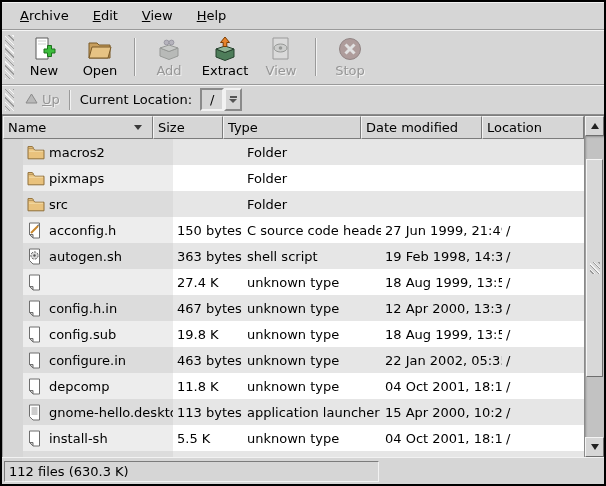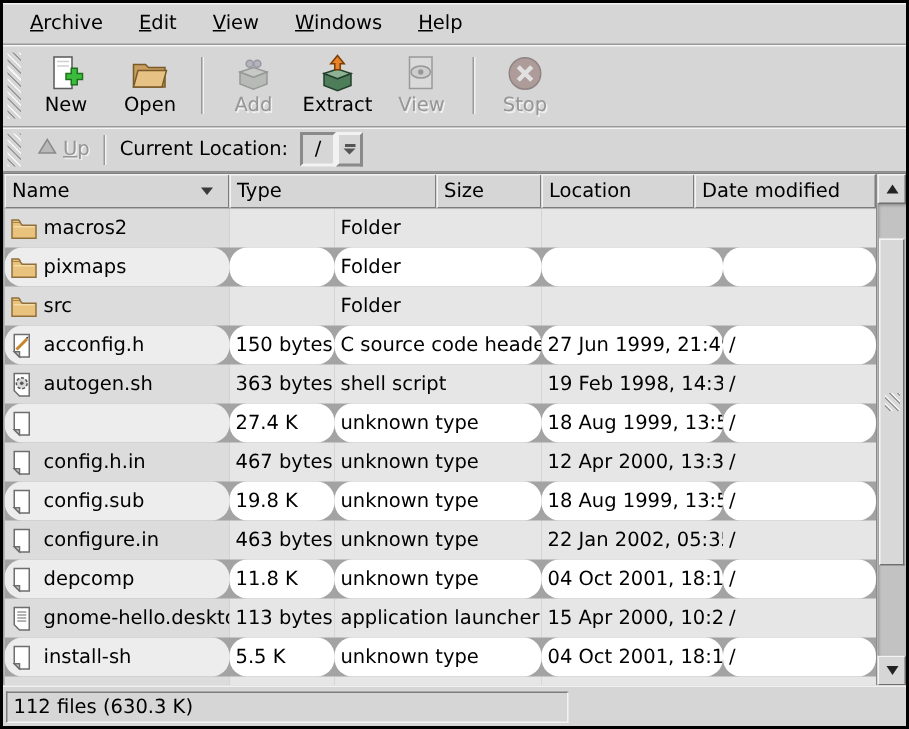--- a/index.html
+++ b/index.html
@@ -40,26 +40,26 @@
   .table-area { flex:1 1 auto; display:flex; border-top:1px solid #7d7d7d; overflow:hidden; }
   .table-main { flex:1 1 auto; display:flex; flex-direction:column; overflow:hidden; border-left:1px solid #a0a0a0; }
   .header-row { display:flex; flex:0 0 23px; }
   .hcell { background:#d6d6d6; border:1px solid; border-color:#f4f4f4 #7c7c7c #7c7c7c #f4f4f4; display:flex; align-items:center; padding:0 4px; overflow:hidden; white-space:nowrap; }
   .sort-tri { width:0; height:0; border-left:4px solid transparent; border-right:4px solid transparent; border-top:5px solid #3a3a3a; margin-left:auto; margin-right:6px; }
   .col-name { width:150px; flex:0 0 auto; }
   .col-size { width:70px; flex:0 0 auto; }
   .col-type { width:138px; flex:0 0 auto; }
   .col-date { width:121px; flex:0 0 auto; }
   .col-location { flex:1 1 auto; }
-  .list { flex:1 1 auto; overflow:hidden; background:#a3a3a3; }
+  .list { flex:1 1 auto; overflow:hidden; background:#f97316;margin-left:20px; }
   .row { display:flex; height:26px; }
   .row .cell { display:flex; align-items:center; padding:0 4px; white-space:nowrap; overflow:hidden; }
   .row.odd .cell { background:#e6e6e6; }
   .row.odd .cell.col-name { background:#dcdcdc; }
-  .row.even .cell { background:#ffffff;border-radius:12px; }
+  .row.even .cell { background:#ffffff; }
   .row.even .cell.col-name { background:#ededed; }
   .fic { width:22px; flex:0 0 auto; display:flex; align-items:center; }
   .sliver { height:6px; }
   .sliver .cell { height:6px; }
 
   
   .vscrollbar { flex:0 0 20px; display:flex; flex-direction:column; background:#c2c2c2; border-left:1px solid #8a8a8a; }
   .sb-btn { flex:0 0 20px; background:#d6d6d6; border:1px solid; border-color:#f4f4f4 #6e6e6e #6e6e6e #f4f4f4; display:flex; align-items:center; justify-content:center; }
   .tri-up { width:0; height:0; border-left:4px solid transparent; border-right:4px solid transparent; border-bottom:6px solid #222; }
   .tri-down { width:0; height:0; border-left:4px solid transparent; border-right:4px solid transparent; border-top:6px solid #222; }
@@ -73,21 +73,20 @@
 </style>
 </head>
 <body>
 
 <div class="window">
 
   <div class="menubar">
       <div class="menu-item mnemonic"><u>A</u>rchive</div>
       <div class="menu-item mnemonic"><u>E</u>dit</div>
       <div class="menu-item mnemonic"><u>V</u>iew</div>
-      <div class="menu-item mnemonic"><u>W</u>indows</div>
       <div class="menu-item mnemonic"><u>H</u>elp</div>
     </div>
 
   <div class="toolbar">
     <div class="grip"></div>
     <div id="tbuttons" style="display:flex;">
         <div class="tbtn">
           <span class="ticon">
             <svg width="26" height="26" viewBox="0 0 26 26">
               <path d="M5 2 h12 v21 h-12 z" fill="#ffffff" stroke="#5a5a5a"></path>
@@ -172,31 +171,31 @@
     </div>
   </div>
 
   <div class="table-area">
     <div class="table-main">
       <div class="header-row">
           <div class="hcell col-name">
             <span>Name</span>
             <span class="sort-tri"></span>
           </div>
+          <div class="hcell col-size">
+            <span>Size</span>
+          </div>
           <div class="hcell col-type">
             <span>Type</span>
           </div>
-          <div class="hcell col-size">
-            <span>Size</span>
+          <div class="hcell col-date">
+            <span>Date modified</span>
           </div>
           <div class="hcell col-location">
             <span>Location</span>
-          </div>
-          <div class="hcell col-date">
-            <span>Date modified</span>
           </div>
         </div>
       <div class="list">
           <div class="row odd">
             <div class="cell col-name">
               <span class="fic">
                 <svg width="18" height="15" viewBox="0 0 18 15">
                   <path d="M1 3.2 h5.2 l1.6 2 H17 v8.6 H1 z" fill="#e9c27d" stroke="#8f6f3a"></path>
                   <path d="M1 3.2 V1.6 h4.4 l1.2 1.6" fill="#e9c27d" stroke="#8f6f3a"></path>
                   <path d="M2 6.2 h14" stroke="#f4dca8"></path>

